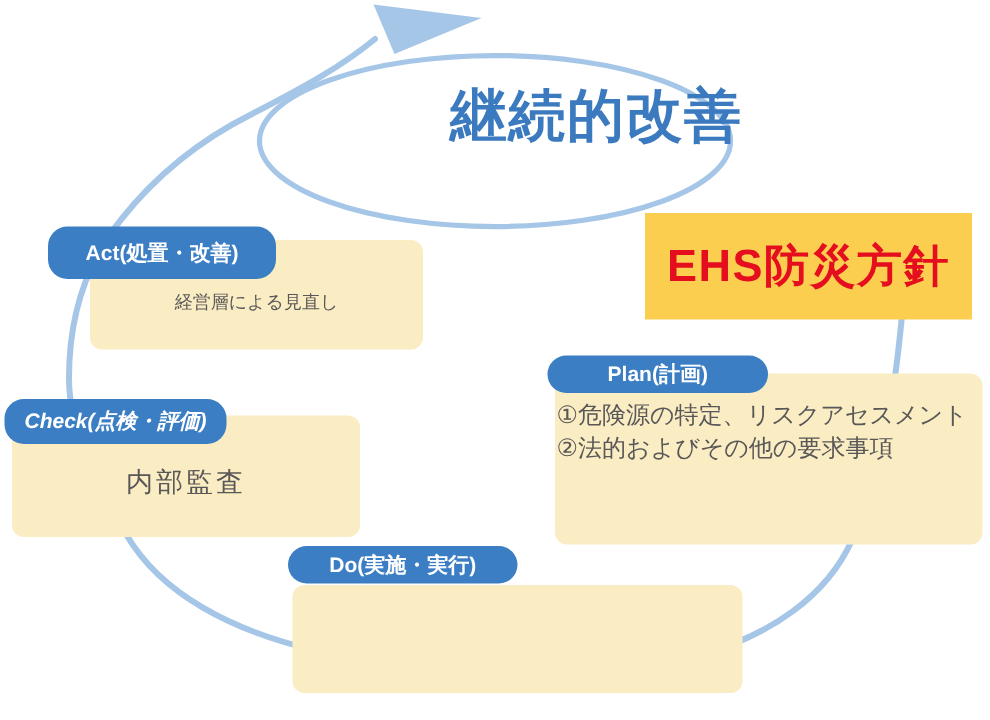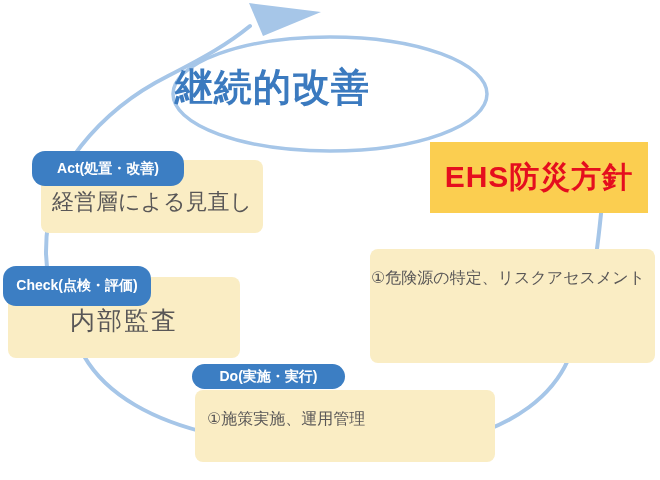--- a/index.html
+++ b/index.html
@@ -13,47 +13,47 @@
   }
   *{margin:0;padding:0;box-sizing:border-box;}
   html,body{background:#fff;}
   body{font-family:"Liberation Sans","DejaVu Sans",sans-serif;}
   .stage{position:relative;width:660px;height:480px;background:#fff;overflow:hidden;}
   .arc-svg{position:absolute;left:0;top:0;width:660px;height:480px;z-index:0;}
   .arc-svg .arcline{fill:none;stroke:var(--arc-blue);stroke-width:4;stroke-linecap:round;}
   .arc-svg .ellipseline{fill:none;stroke:var(--arc-blue);stroke-width:3.5;}
   .arc-svg .arrowhead{fill:var(--arc-blue);}
   .cycle-title{
-    position:absolute;left:175px;top:62px;width:320px;z-index:2;
-    text-align:left;font-size:38px;font-weight:bold;color:var(--title-blue);
+    position:absolute;left:175px;top:52px;width:320px;z-index:2;
+    text-align:right;font-size:38px;font-weight:bold;color:var(--title-blue);
     letter-spacing:1px;white-space:nowrap;
   }
   .obox{
     position:absolute;background:var(--box-cream);border-radius:8px;z-index:1;
     color:var(--body-text);
   }
   .pill{
     position:absolute;background:var(--pill-blue);border-radius:13px;z-index:3;
     color:#fff;font-weight:bold;font-size:14px;display:flex;align-items:center;
     justify-content:center;white-space:nowrap;
   }
   .policy{
     position:absolute;left:430px;top:142px;width:218px;height:71px;z-index:2;
     background:var(--policy-gold);border-radius:0;display:flex;align-items:center;
     justify-content:center;font-size:30px;font-weight:bold;color:var(--policy-red);
     letter-spacing:1px;white-space:nowrap;
   }
   
-  .act-box{left:41px;top:160px;width:222px;height:73px;display:flex;flex-direction:row;
-    align-items:center;justify-content:center;padding-top:10px;font-size:22px;line-height:23px;text-align:center;}
+  .act-box{left:60px;top:160px;width:222px;height:73px;display:flex;flex-direction:row;
+    align-items:center;justify-content:center;padding-top:10px;font-size:12px;line-height:23px;text-align:center;}
   .act-pill{left:32px;top:151px;width:152px;height:35px;}
   
   .check-box{left:8px;top:277px;width:232px;height:81px;display:flex;align-items:center;
-    justify-content:center;padding-top:6px;font-size:25px;letter-spacing:2px;}
-  .check-pill{left:3px;top:266px;width:148px;height:40px;}
+    justify-content:center;padding-top:6px;font-size:18px;letter-spacing:2px;}
+  .check-pill{left:3px;top:266px;width:148px;height:30px;font-style:italic;}
   
   .plan-box{left:370px;top:249px;width:285px;height:114px;padding:18px 6px 0 1px;
     font-size:16px;line-height:22px;white-space:nowrap;}
   .plan-pill{left:365px;top:237px;width:147px;height:25px;}
   
   .do-box{left:195px;top:390px;width:300px;height:72px;padding:16px 6px 0 12px;
     font-size:16px;line-height:25px;white-space:nowrap;}
   .do-pill{left:192px;top:364px;width:153px;height:25px;}
 </style>
 </head>
@@ -93,22 +93,25 @@
 
   <div class="obox check-box">
     <div>内部監査</div>
   </div>
   <div class="pill check-pill">
     <span>Check(点検・評価)</span>
   </div>
 
   <div class="obox plan-box">
     <div>①危険源の特定、リスクアセスメント</div>
+    <div>②法的およびその他の要求事項</div>
+  </div>
+  <div class="pill plan-pill">
+    <span>Plan(計画)</span>
   </div>
 
   <div class="obox do-box">
-    <div>①施策実施、運用管理</div>
   </div>
   <div class="pill do-pill">
     <span>Do(実施・実行)</span>
   </div>
 
 </div>
 
 </body></html>

